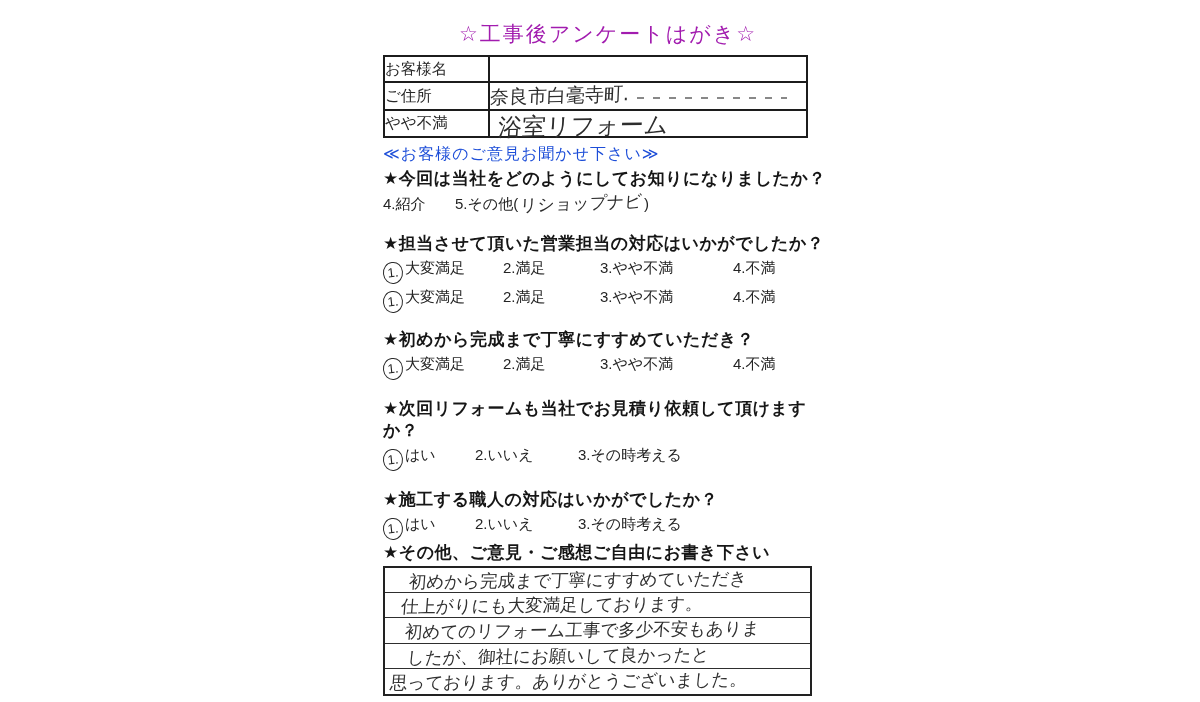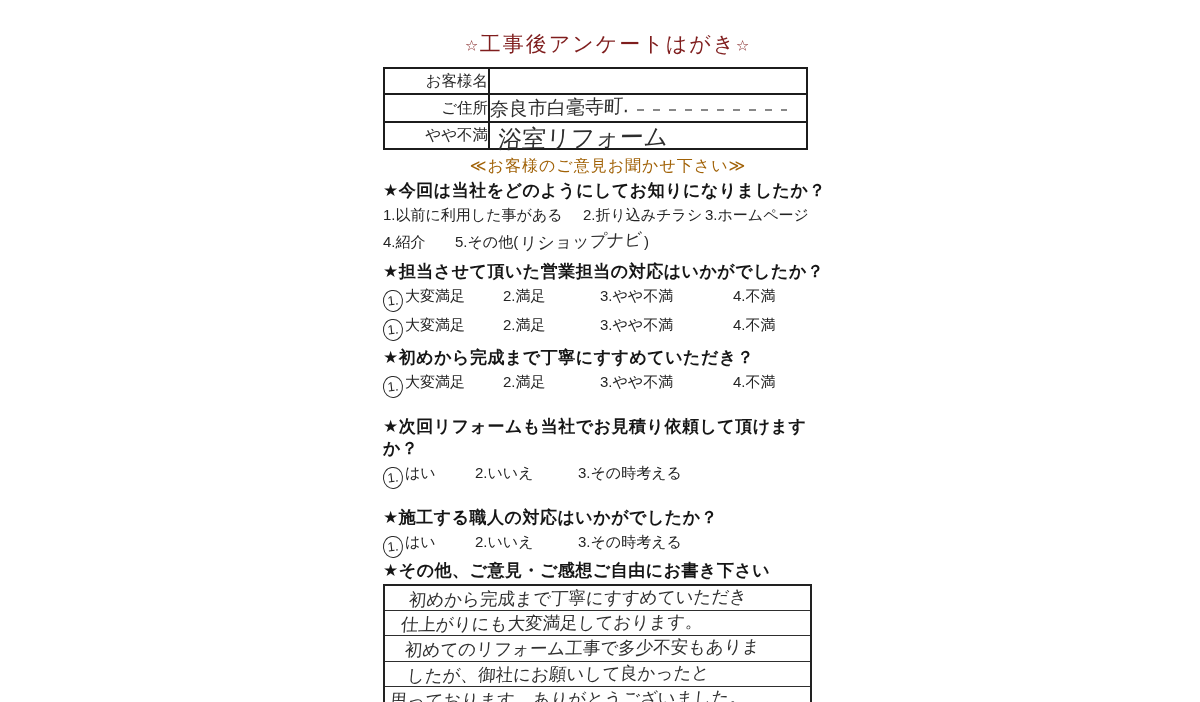--- a/index.html
+++ b/index.html
@@ -1,35 +1,35 @@
 <!DOCTYPE html>
 <html><head>
 <meta charset="utf-8">
 <style>
   html,body{margin:0;padding:0;}
   body{
     width:1200px;height:702px;background:#ffffff;position:relative;overflow:hidden;
     font-family:"Liberation Sans","DejaVu Sans",sans-serif;color:#1f1f1f;
   }
   .card{position:absolute;left:383px;top:16px;width:450px;}
-  .title{font-size:21px;line-height:28px;text-align:center;letter-spacing:2px;margin:16px 0 7px 0;color:#7f1d1d;font-family:Liberation Mono, monospace;}
+  .title{font-size:21px;line-height:28px;text-align:center;letter-spacing:2px;margin:4px 0 7px 0;color:#a21caf;}
   
   .info-table{border-collapse:collapse;width:425px;table-layout:fixed;}
   .info-table td{border:2px solid #1c1c1c;padding:0;overflow:visible;}
-  .info-table .lbl{width:103px;text-align:right;font-size:15.5px;color:#2a2a2a;}
+  .info-table .lbl{width:103px;text-align:left;font-size:15.5px;color:#2a2a2a;}
   .r1{height:26px}.r2{height:26px}.r3{height:25px}
   .val{padding-left:10px;position:relative;}
   .hw{color:#2d2d2d;font-family:"DejaVu Sans",cursive,sans-serif;}
   .hw.addr{display:inline-block;font-size:19px;transform:rotate(-1.5deg) skewX(-4deg);white-space:nowrap;}
   .redact{display:inline-block;width:150px;height:2px;margin-left:8px;vertical-align:3px;
     background:repeating-linear-gradient(90deg,#555 0 7px,transparent 7px 16px);opacity:.7;}
   .hw.work{display:inline-block;font-size:24px;line-height:25px;transform:rotate(-1deg) skewX(-5deg);
     white-space:nowrap;position:relative;top:3px;left:8px;}
-  .subhead{text-align:center;font-size:16px;line-height:22px;margin-top:5px;letter-spacing:1px;color:#a16207;}
-  .qtitle{font-weight:bold;font-size:17px;line-height:22px;margin-top:6px;letter-spacing:.5px;color:#161616;}
+  .subhead{text-align:left;font-size:16px;line-height:22px;margin-top:5px;letter-spacing:1px;color:#1d4ed8;}
+  .qtitle{font-weight:bold;font-size:17px;line-height:22px;margin-top:16px;letter-spacing:.5px;color:#161616;}
   .mt3{margin-top:3px}.mt4{margin-top:18px}.mt2{margin-top:2px}
   .opts{display:flex;font-size:15px;line-height:26px;color:#242424;align-items:baseline;}
   .o{white-space:nowrap;}
   .w200{width:200px}.w122{width:122px}.w72{width:72px}
   .w120{width:120px}.w97{width:97px}.w133{width:133px}
   .w92{width:92px}.w103{width:103px}
   .circle{display:inline-block;box-sizing:border-box;border:1.7px solid #2a2a2a;border-radius:50% 48% 52% 50%;
     width:20px;height:22px;line-height:20px;text-align:center;font-size:13px;transform:rotate(-6deg);
     margin-right:2px;vertical-align:-4px;}
   .hw.other{display:inline-block;font-size:17px;transform:rotate(-2deg) skewX(-6deg);margin:0 2px;white-space:nowrap;}
@@ -64,25 +64,20 @@
       <td class="val">
         <span class="hw work">浴室リフォーム</span>
       </td>
     </tr>
   </tbody>
     </table>
 
   <div class="subhead">≪お客様のご意見お聞かせ下さい≫</div>
 
   <div class="qtitle mt3">★今回は当社をどのようにしてお知りになりましたか？</div>
-  <div class="opts">
-    <span class="o w200">1.以前に利用した事がある</span>
-    <span class="o w122">2.折り込みチラシ</span>
-    <span class="o">3.ホームページ</span>
-  </div>
   <div class="opts">
     <span class="o w72">4.紹介</span>
     <span class="o">5.その他(</span>
     <span class="hw other">リショップナビ</span>
     <span class="o">)</span>
   </div>
 
   <div class="qtitle">★担当させて頂いた営業担当の対応はいかがでしたか？</div>
   <div class="opts">
     <span class="o w120"><span class="circle">1.</span><span>大変満足</span></span>

